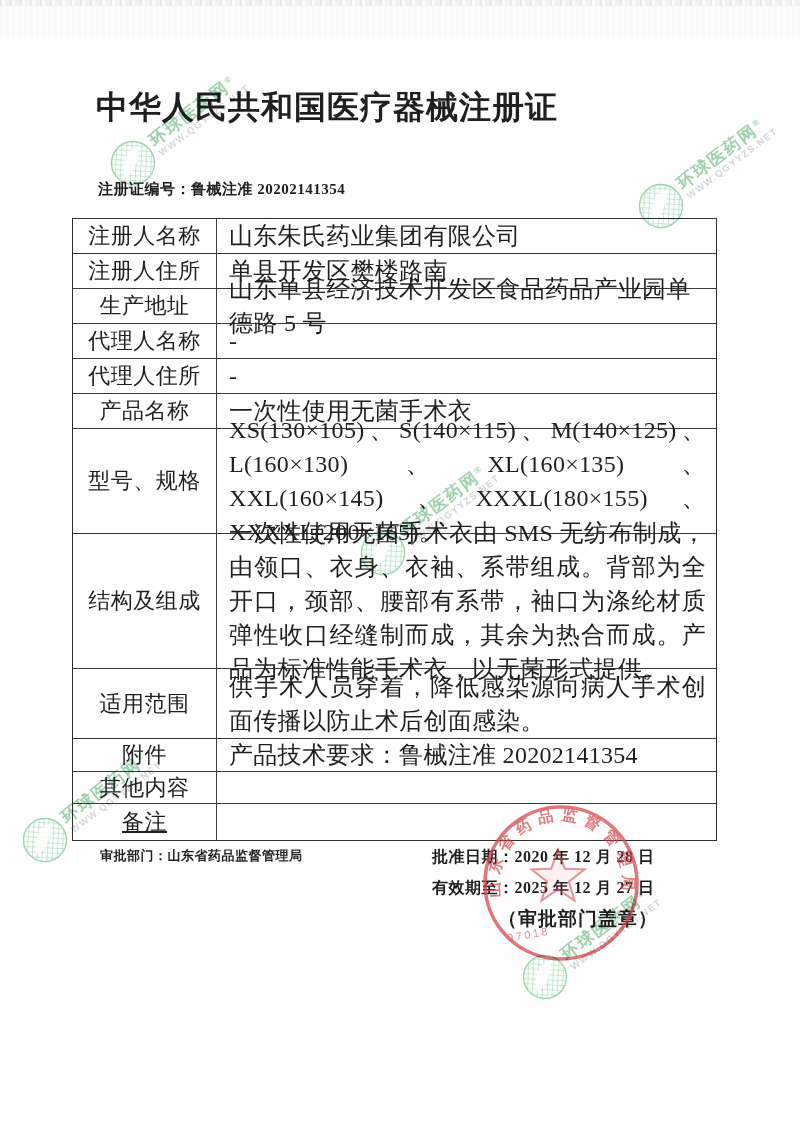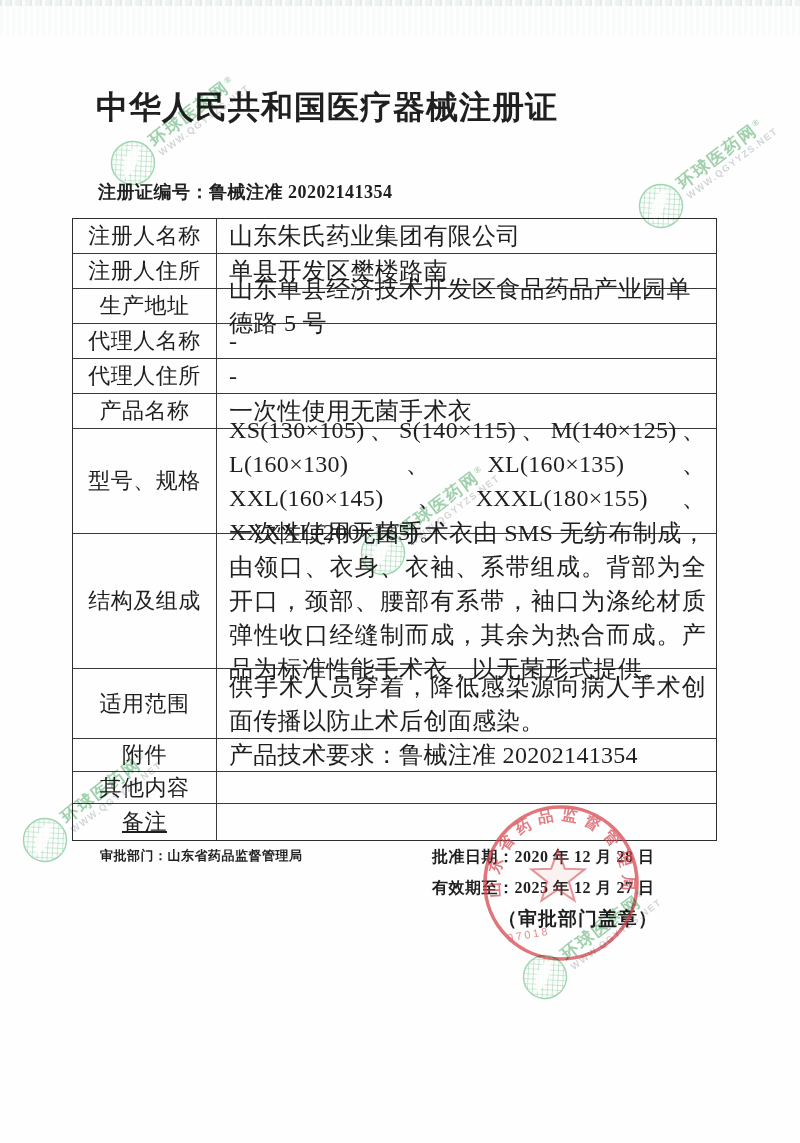--- a/index.html
+++ b/index.html
@@ -20,21 +20,21 @@
     position:absolute;top:6px;left:0;width:800px;height:30px;opacity:.12;
     background:repeating-linear-gradient(90deg,#dfe9e6 0 3px,#ffffff 3px 6px);
   }
 
   .doc-title{
     position:absolute;top:86px;left:0;width:654px;
     text-align:center;font-size:32px;font-weight:600;letter-spacing:1px;
   }
   .cert-line{
     position:absolute;top:180px;left:98px;
-    font-size:18px;font-weight:600;letter-spacing:.5px;
+    font-size:15px;font-weight:600;letter-spacing:.5px;
   }
 
   
   .cert-table{
     position:absolute;left:72px;top:218px;width:645px;
     border:1.6px solid #2e2e2e;box-sizing:border-box;
     background:transparent;
   }
   .trow{display:flex;border-bottom:1px solid #3a3a3a;box-sizing:border-box;}
   .trow:last-child{border-bottom:none;text-decoration:underline;}

